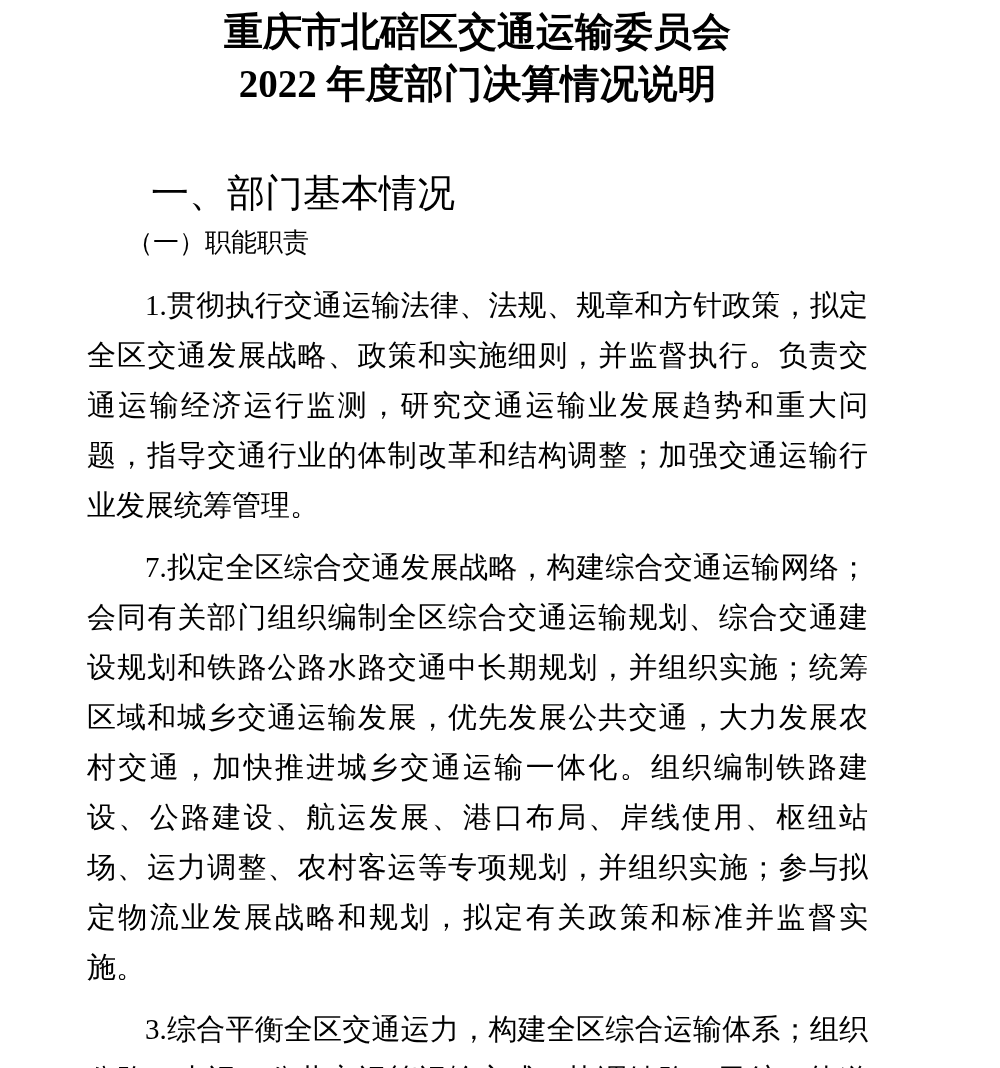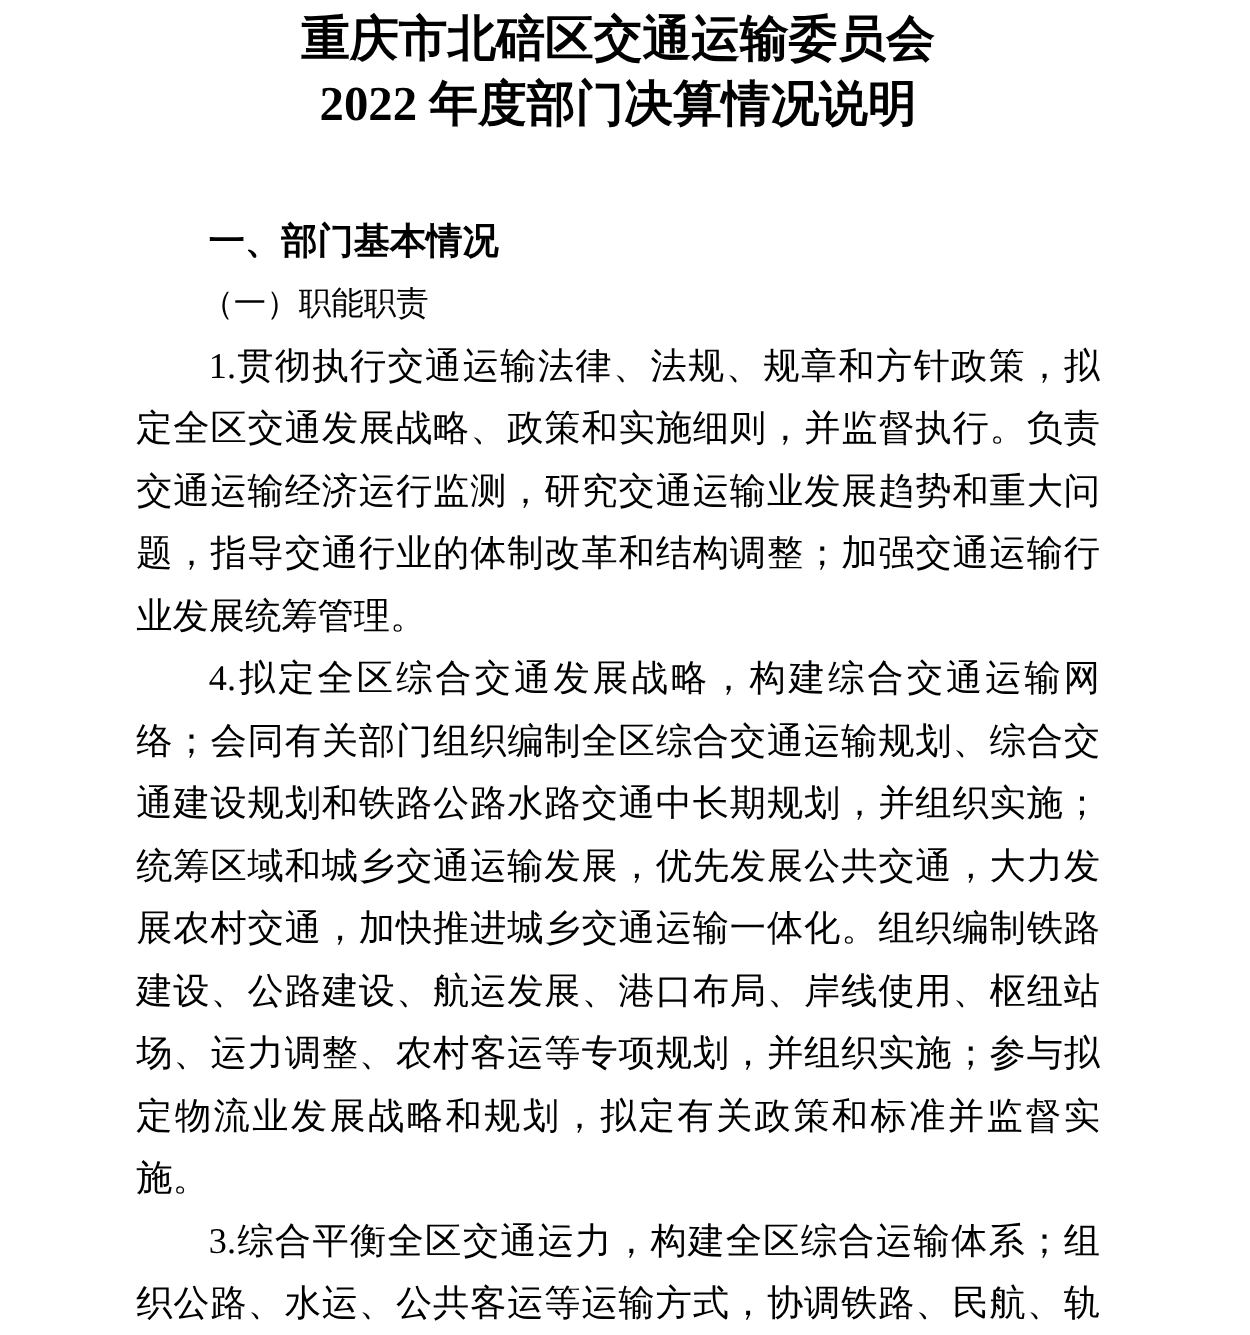--- a/index.html
+++ b/index.html
@@ -9,50 +9,50 @@
   }
   body {
     width: 1000px;
     height: 1068px;
     overflow: hidden;
   }
   .page {
     box-sizing: border-box;
     width: 1000px;
     height: 1068px;
-    padding: 6px 120px 0 109px;
+    padding: 6px 120px 0 75px;
     background: #ffffff;
     color: #000000;
   }
   .doc-title {
     text-align: center;
     font-family: "Liberation Serif", serif;
     font-weight: bold;
     font-size: 39px;
     line-height: 52px;
     letter-spacing: 0px;
     white-space: nowrap;
   }
   .section-heading {
     margin-top: 58px;
     font-family: "Liberation Sans", sans-serif;
-    font-weight: bold;
-    font-size: 29px;
+    font-weight: normal;
+    font-size: 38px;
     line-height: 50px;
     text-indent: 2em;
   }
   .subsection-heading {
     font-family: "Liberation Serif", serif;
     font-size: 26px;
     line-height: 50px;
     text-indent: 2em;
     font-weight: normal;
   }
   .body-text p {
-    margin: 0;
+    margin: 12px;
     font-family: "Liberation Serif", serif;
     font-size: 29px;
     line-height: 50px;
     text-indent: 2em;
     text-align: justify;
     text-justify: inter-ideograph;
   }
 </style>
 </head>
 <body>
@@ -62,17 +62,17 @@
     <div>重庆市北碚区交通运输委员会</div>
     <div>2022 年度部门决算情况说明</div>
   </div>
 
   <div class="section-heading">一、部门基本情况</div>
 
   <div class="subsection-heading">（一）职能职责</div>
 
   <div class="body-text">
     <p>1.贯彻执行交通运输法律、法规、规章和方针政策，拟定全区交通发展战略、政策和实施细则，并监督执行。负责交通运输经济运行监测，研究交通运输业发展趋势和重大问题，指导交通行业的体制改革和结构调整；加强交通运输行业发展统筹管理。</p>
-    <p>4.拟定全区综合交通发展战略，构建综合交通运输网络；会同有关部门组织编制全区综合交通运输规划、综合交通建设规划和铁路公路水路交通中长期规划，并组织实施；统筹区域和城乡交通运输发展，优先发展公共交通，大力发展农村交通，加快推进城乡交通运输一体化。组织编制铁路建设、公路建设、航运发展、港口布局、岸线使用、枢纽站场、运力调整、农村客运等专项规划，并组织实施；参与拟定物流业发展战略和规划，拟定有关政策和标准并监督实施。</p>
+    <p>7.拟定全区综合交通发展战略，构建综合交通运输网络；会同有关部门组织编制全区综合交通运输规划、综合交通建设规划和铁路公路水路交通中长期规划，并组织实施；统筹区域和城乡交通运输发展，优先发展公共交通，大力发展农村交通，加快推进城乡交通运输一体化。组织编制铁路建设、公路建设、航运发展、港口布局、岸线使用、枢纽站场、运力调整、农村客运等专项规划，并组织实施；参与拟定物流业发展战略和规划，拟定有关政策和标准并监督实施。</p>
     <p>3.综合平衡全区交通运力，构建全区综合运输体系；组织公路、水运、公共客运等运输方式，协调铁路、民航、轨道交通运输及项目建设等工作。</p>
 
   </div>
 </div>
 
 </body></html>

